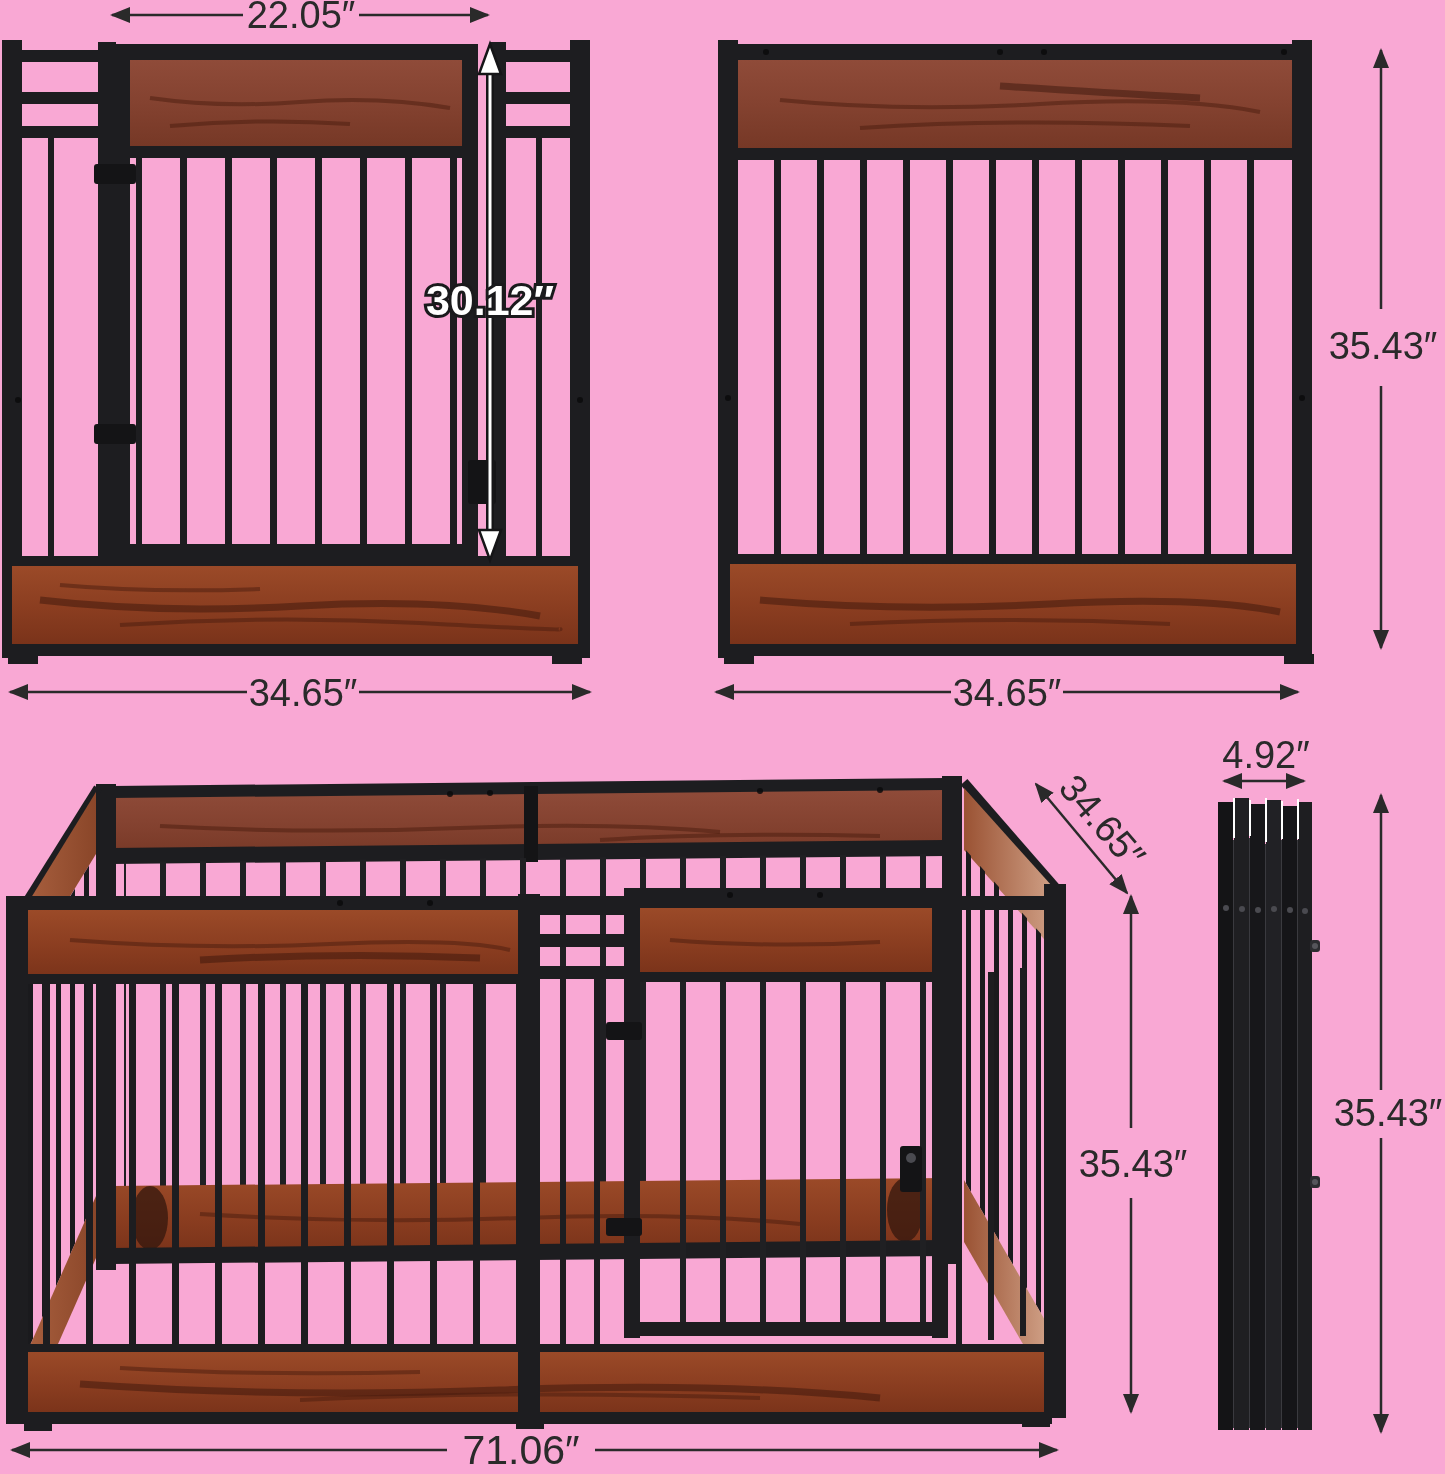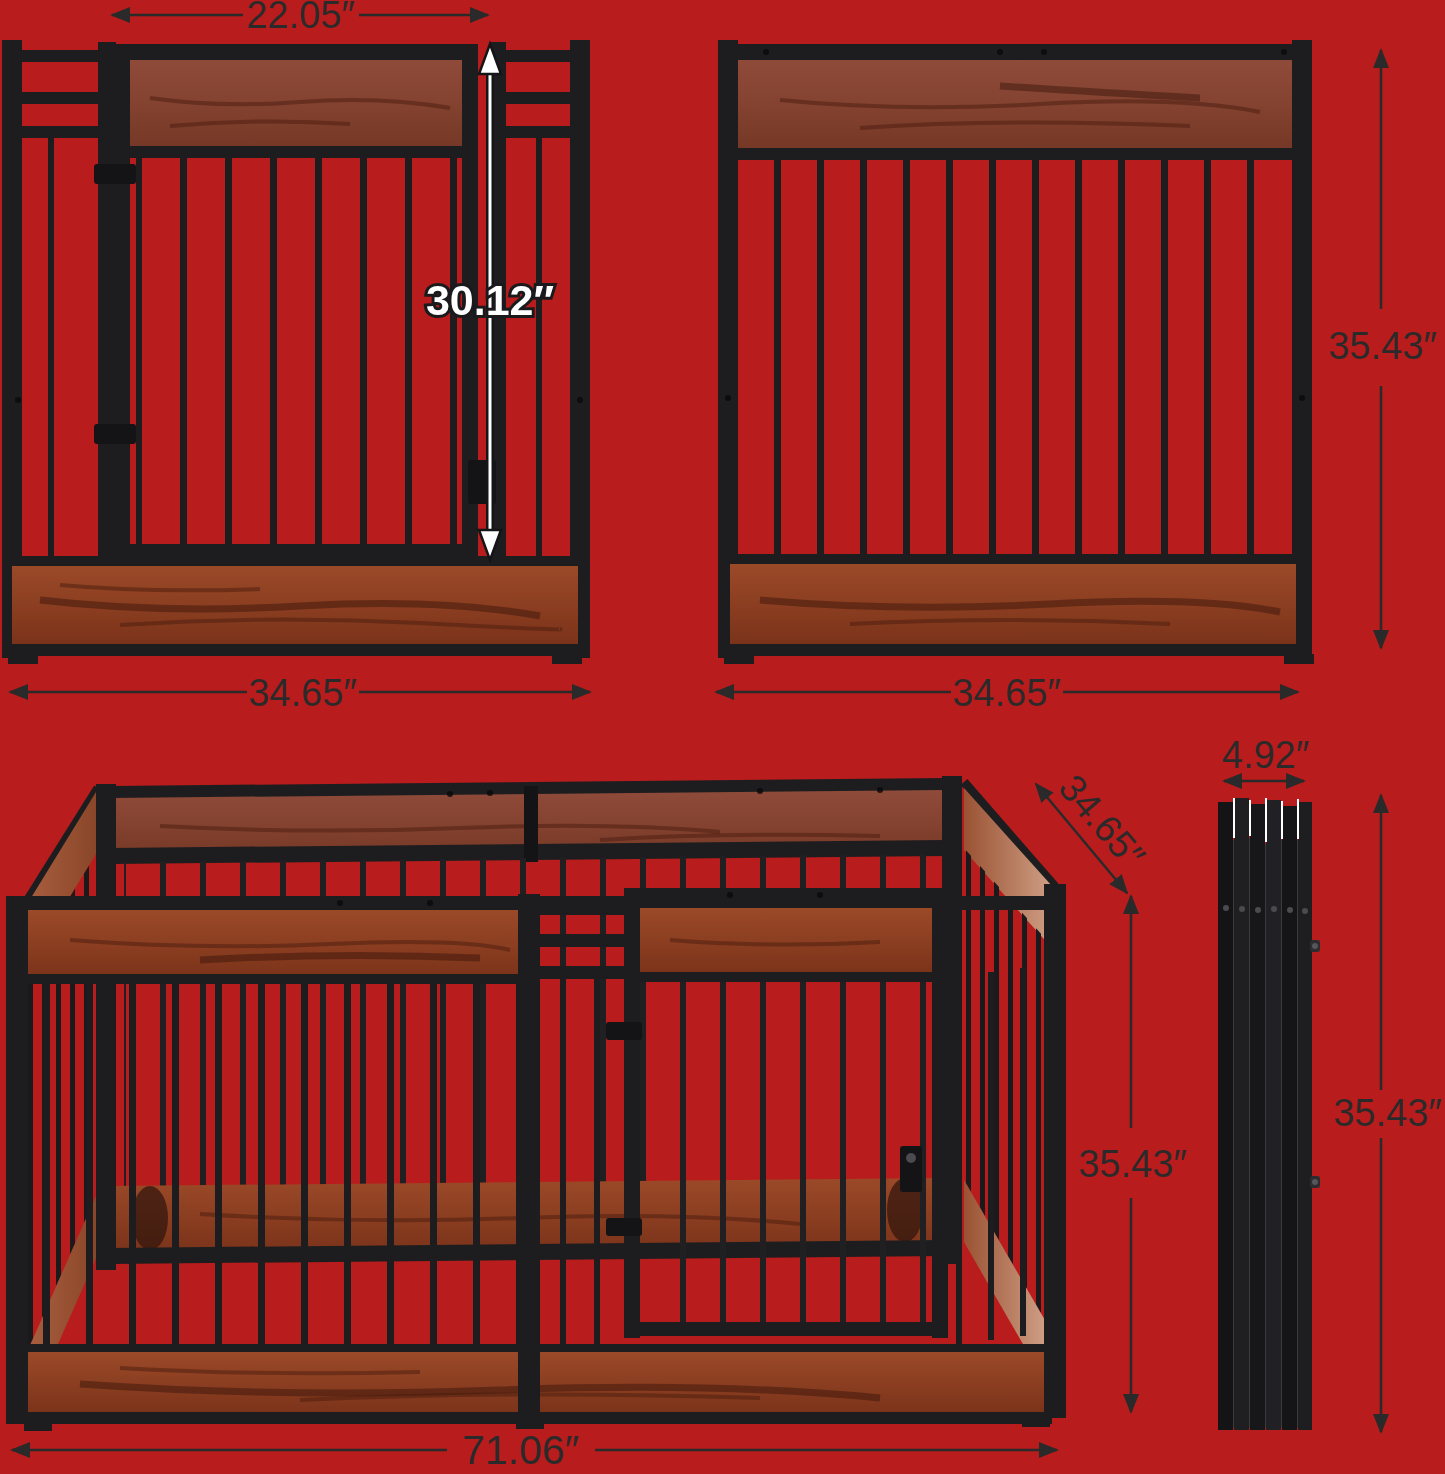--- a/index.html
+++ b/index.html
@@ -1,16 +1,16 @@
 <!DOCTYPE html>
 <html><head>
 <meta charset="utf-8">
 <style>
   html,body{margin:0;padding:0;background:#fff;}
-  #stage{position:relative;width:1445px;height:1474px;background:#b91c1c;overflow:hidden;
+  #stage{position:relative;width:1445px;height:1474px;background:#f9a8d4;overflow:hidden;
          font-family:"Liberation Sans","DejaVu Sans",sans-serif;}
   svg{display:block}
   .metal{fill:#1d1d20}
   .metal2{fill:#141416}
   .dimline{stroke:#2a2a2a;stroke-width:2.5;fill:none}
   .dimtxt{font-family:"Liberation Sans","DejaVu Sans",sans-serif;font-size:38px;fill:#2a2a2a;text-anchor:middle}
   .dimtxtBig{font-family:"Liberation Sans","DejaVu Sans",sans-serif;font-size:41px;fill:#2a2a2a;text-anchor:middle}
   .dimtxtOutline{font-family:"Liberation Sans","DejaVu Sans",sans-serif;font-size:43px;font-weight:bold;
                  fill:#ffffff;stroke:#1a1a1c;stroke-width:6;paint-order:stroke;text-anchor:middle}
   .grain{stroke:rgba(74,28,14,.5);stroke-width:4;fill:none}

